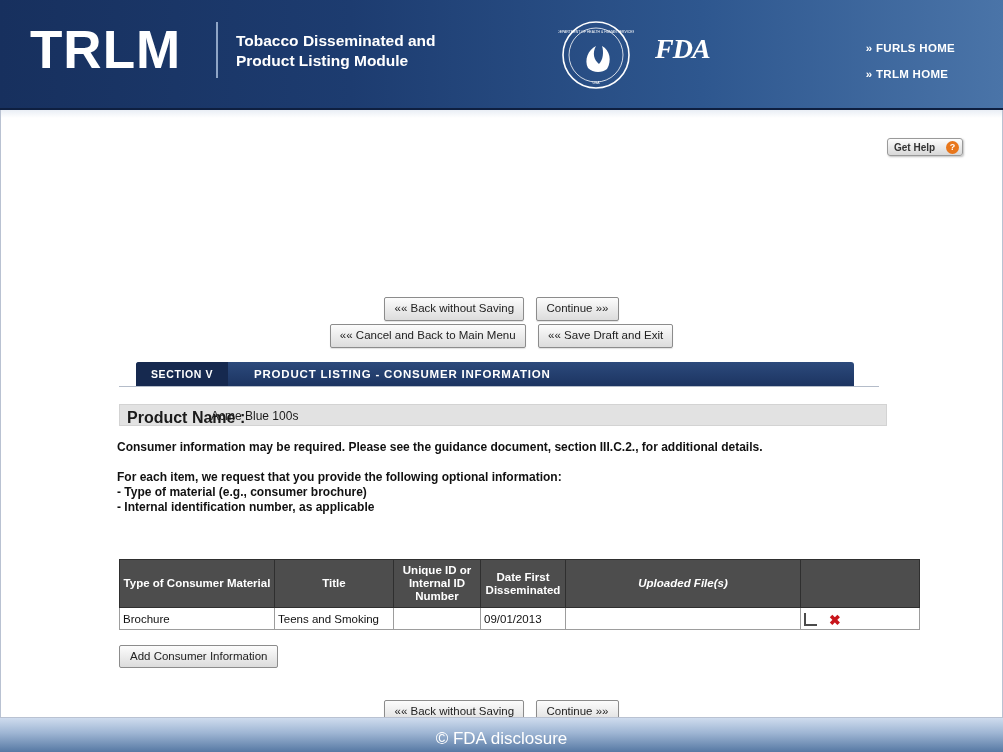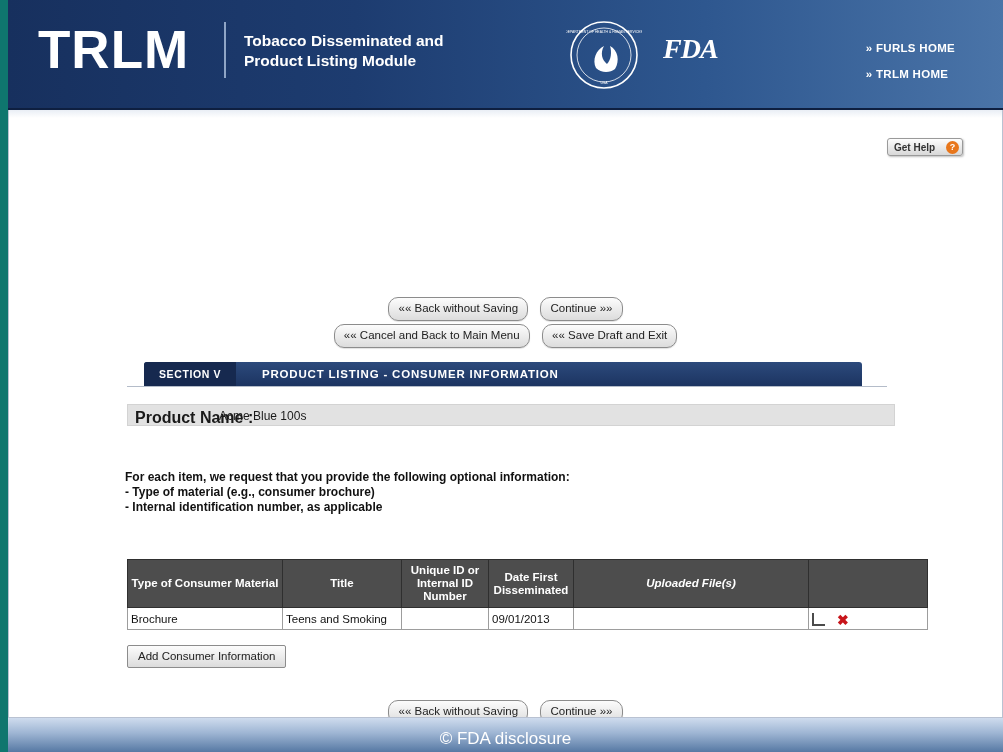--- a/index.html
+++ b/index.html
@@ -10,23 +10,22 @@
     width: 1003px;
     height: 752px;
     font-family: "Liberation Sans", sans-serif;
     background: #ffffff;
     overflow: hidden;
   }
   #page {
     position: relative;
     width: 1003px;
     height: 752px;
-    background: #0f766e;
+    background: #14b8a6;
     box-sizing: border-box;
-    padding-left: 8px;
   }
 
   
   .header {
     position: relative;
     height: 108px;
     background: linear-gradient(to right, #17305e 0%, #1d3c70 35%, #2e578f 70%, #4a74a8 100%);
     border-bottom: 2px solid #0e1f40;
     overflow: hidden;
   }
@@ -138,21 +137,21 @@
   .btnrow {
     position: absolute;
     left: 0;
     width: 100%;
     text-align: center;
   }
   .btn {
     display: inline-block;
     background: linear-gradient(to bottom, #fcfcfc 0%, #ececec 50%, #dcdcdc 100%);
     border: 1px solid #8c8c8c;
-    border-radius: 10px;
+    border-radius: 2px;
     font-size: 11.5px;
     color: #222;
     padding: 4px 9px 5px 9px;
     margin: 0 4px;
     line-height: 13px;
     cursor: pointer;
     box-shadow: 0 1px 1px rgba(0,0,0,0.12);
     font-family: "Liberation Sans", sans-serif;
   }
 
@@ -377,20 +376,21 @@
       <div class="sec-label">SECTION V</div>
       <div class="sec-title">PRODUCT LISTING - CONSUMER INFORMATION</div>
     </div>
     <div class="section-underline"></div>
 
     <div class="product-bar">
       <span class="plabel">Product Name :</span>
       <span class="pvalue">Acme Blue 100s</span>
     </div>
 
+    <div class="para" style="top:330px;">Consumer information may be required. Please see the guidance document, section III.C.2., for additional details.</div>
     <div class="para" style="top:360px;">For each item, we request that you provide the following optional information:</div>
     <div class="para" style="top:375px;">- Type of material (e.g., consumer brochure)</div>
     <div class="para" style="top:390px;">- Internal identification number, as applicable</div>
 
     <table class="tbl">
       <thead>
         <tr>
           <th class="col-type">Type of Consumer Material</th>
           <th class="col-title">Title</th>
           <th class="col-uid">Unique ID or Internal ID Number</th>

